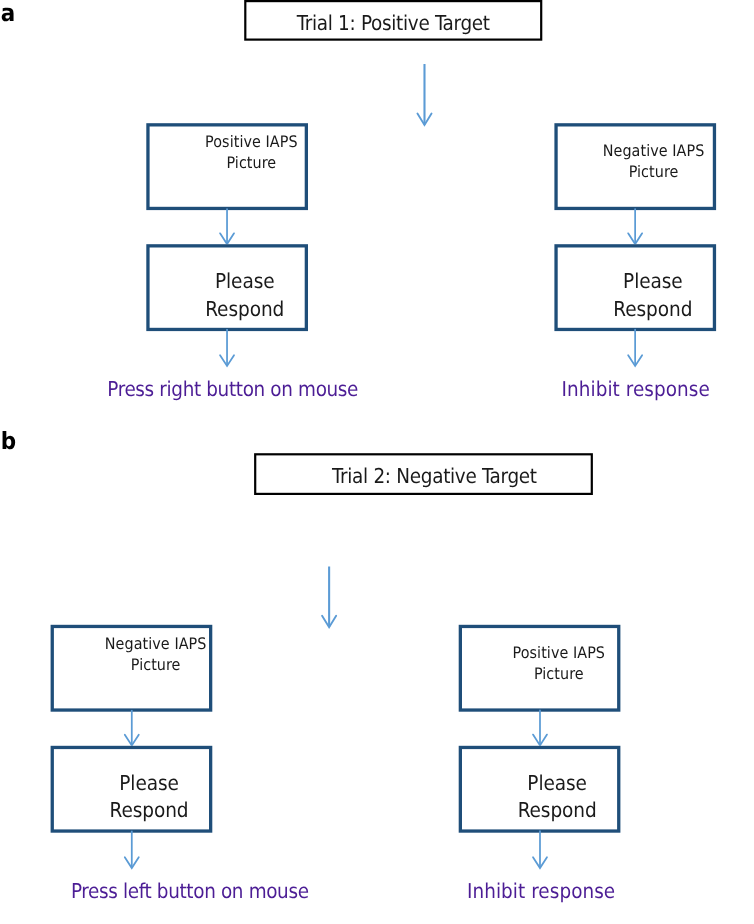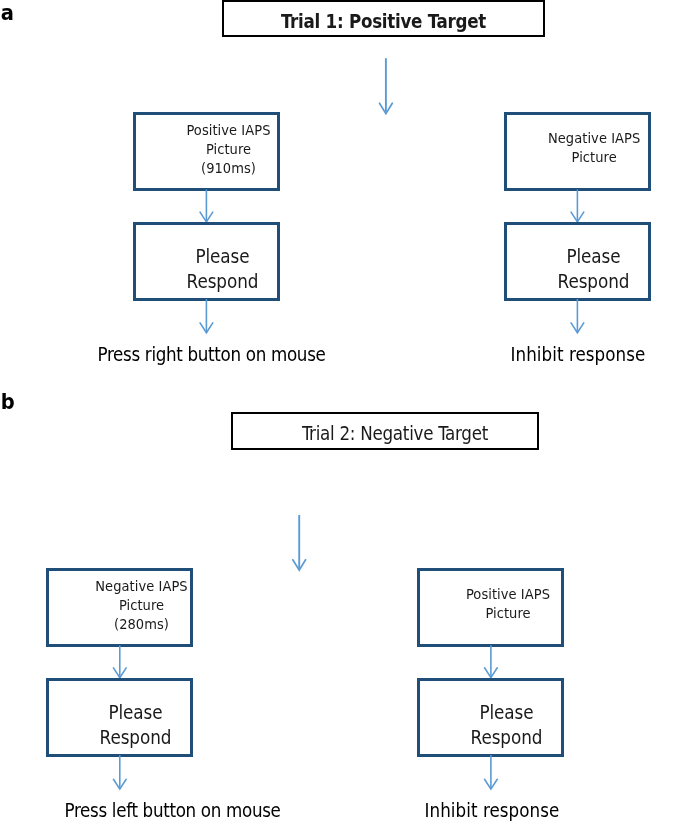--- a/index.html
+++ b/index.html
@@ -55,48 +55,47 @@
   .stimbox .boxtext { font-size:14.5px; line-height:19.2px; letter-spacing:0.06px;padding-left:44px; }
   .respbox .boxtext { font-size:18.7px; line-height:24.4px; letter-spacing:-0.07px;padding-left:32px; }
   .boxtext span { display:block; }
 
   .caption {
     position:absolute;
     font-size:18.6px;
     letter-spacing:-0.32px;
     line-height:1;
     white-space:nowrap;
-    color:#000000;
+    color:#4c1d95;
   }
 
   svg.arrow { position:absolute; overflow:visible; display:block; }
 </style>
 </head>
 <body>
 
 <div id="stage">
 
   <div>
 
     <div class="plabel" style="left:0.7px; top:1.5px;">a</div>
 
-    <div class="titlebox" style="left:222px; top:-0.4px; width:323px; height:37px;font-weight:bold;">
+    <div class="titlebox" style="left:222px; top:-0.4px; width:271px; height:37px;">
       <span style="top:10.9px;">Trial 1: Positive Target</span>
     </div>
 
     <svg class="arrow" style="left:376px; top:54px;" width="22" height="64" viewBox="0 0 22 64">
       <path d="M9.9 4.2 L9.9 59.2" stroke="#5B9BD5" stroke-width="1.9" fill="none" stroke-linecap="butt"></path>
       <path d="M3.5 49.2 L9.9 59.6 L16.3 49.2" stroke="#5B9BD5" stroke-width="1.7" fill="none" stroke-linecap="round" stroke-linejoin="miter"></path>
     </svg>
 
     <div class="stimbox" style="left:133px; top:112px; width:147px; height:79px;">
       <div class="boxtext" style="top:6px;">
         <span>Positive IAPS</span>
         <span>Picture</span>
-        <span>(910ms)</span>
       </div>
     </div>
 
     <svg class="arrow" style="left:197px; top:186px;" width="22" height="42" viewBox="0 0 22 42">
       <path d="M9.4 3.5 L9.4 35.8" stroke="#5B9BD5" stroke-width="1.6" fill="none" stroke-linecap="butt"></path>
       <path d="M3.05 26.1 L9.4 35.9 L15.75 26.1" stroke="#5B9BD5" stroke-width="1.6" fill="none" stroke-linecap="round" stroke-linejoin="miter"></path>
     </svg>
 
     <div class="respbox" style="left:133px; top:222px; width:147px; height:79px;">
       <div class="boxtext" style="top:20.3px;">
@@ -149,21 +148,20 @@
 
     <svg class="arrow" style="left:289px; top:511px;" width="22" height="64" viewBox="0 0 22 64">
       <path d="M10.2 4 L10.2 59" stroke="#5B9BD5" stroke-width="1.9" fill="none" stroke-linecap="butt"></path>
       <path d="M3.8 48.8 L10.2 59.2 L16.6 48.8" stroke="#5B9BD5" stroke-width="1.7" fill="none" stroke-linecap="round" stroke-linejoin="miter"></path>
     </svg>
 
     <div class="stimbox" style="left:46px; top:568px; width:147px; height:79px;">
       <div class="boxtext" style="top:6px;">
         <span>Negative IAPS</span>
         <span>Picture</span>
-        <span>(280ms)</span>
       </div>
     </div>
 
     <svg class="arrow" style="left:110px; top:642px;" width="22" height="42" viewBox="0 0 22 42">
       <path d="M9.8 3.4 L9.8 35.6" stroke="#5B9BD5" stroke-width="1.6" fill="none" stroke-linecap="butt"></path>
       <path d="M3.45 25.9 L9.8 35.7 L16.15 25.9" stroke="#5B9BD5" stroke-width="1.6" fill="none" stroke-linecap="round" stroke-linejoin="miter"></path>
     </svg>
 
     <div class="respbox" style="left:46px; top:678px; width:147px; height:79px;">
       <div class="boxtext" style="top:20.3px;">

